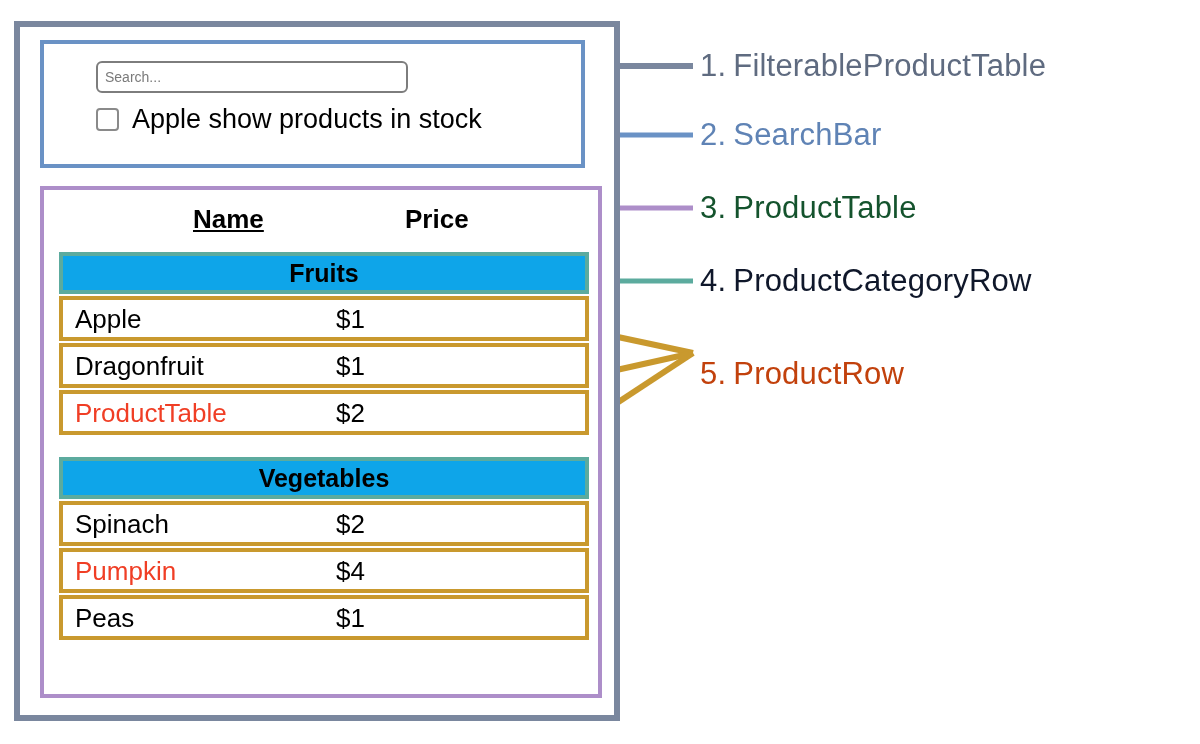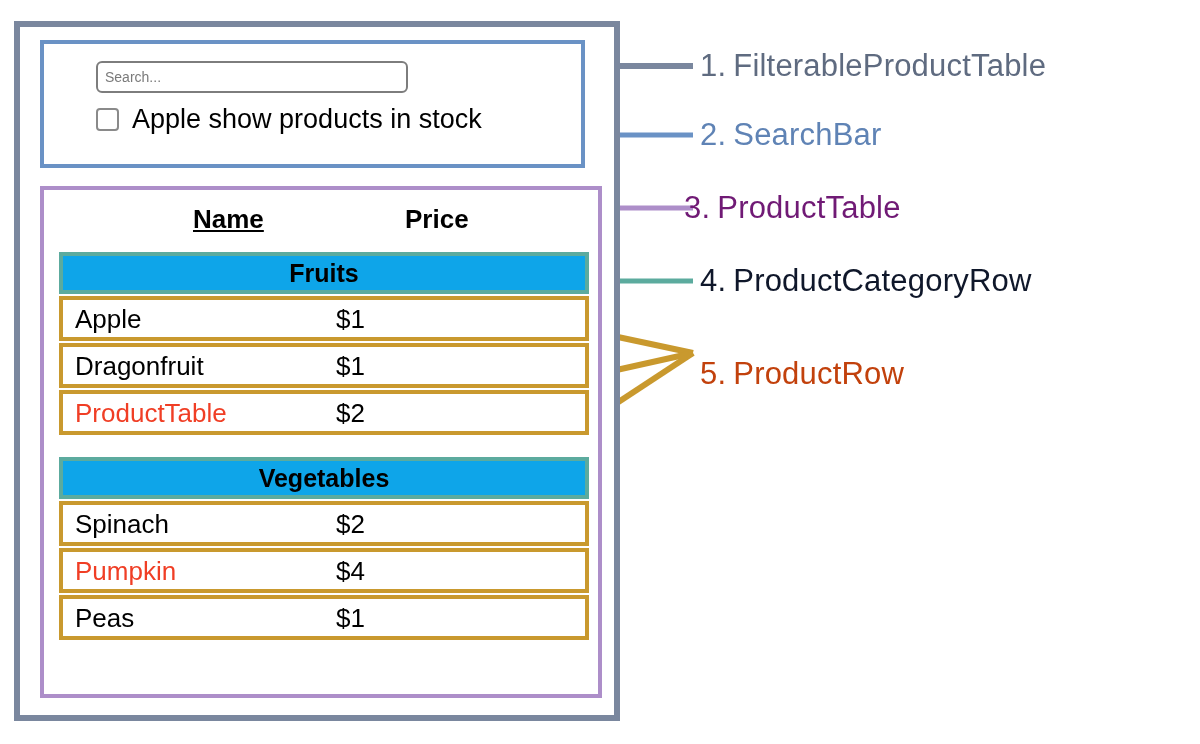--- a/index.html
+++ b/index.html
@@ -277,21 +277,21 @@
   </div>
 
   <div class="legend-item" style="left:700px; top:50px; color:#5f6b80;">
     <span class="legend-num">1.</span><span>FilterableProductTable</span>
   </div>
 
   <div class="legend-item" style="left:700px; top:119px; color:#5f83b5;">
     <span class="legend-num">2.</span><span>SearchBar</span>
   </div>
 
-  <div class="legend-item" style="left:684px; top:192px; color:#701a75;">
+  <div class="legend-item" style="left:700px; top:192px; color:#14532d;">
     <span class="legend-num">3.</span><span>ProductTable</span>
   </div>
 
   <div class="legend-item" style="left:700px; top:265px; color:#0f172a;">
     <span class="legend-num">4.</span><span>ProductCategoryRow</span>
   </div>
 
   <div class="legend-item" style="left:700px; top:321px; color:#c2410c;margin-top:37px;">
     <span class="legend-num">5.</span><span>ProductRow</span>
   </div>

